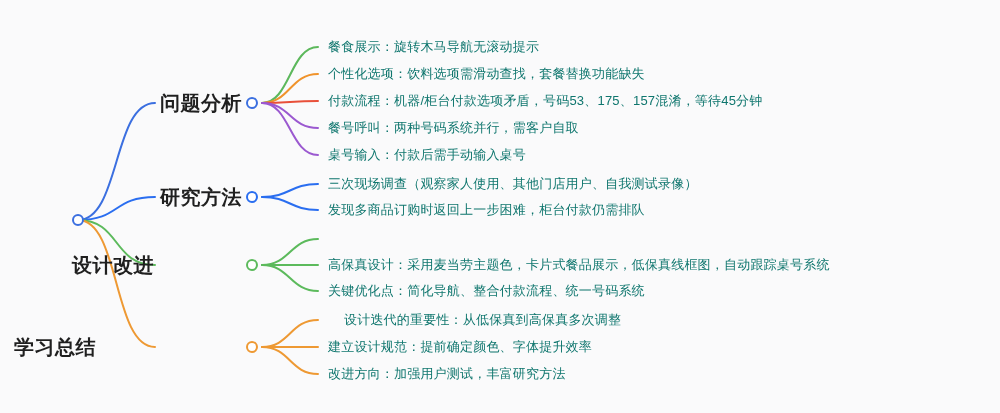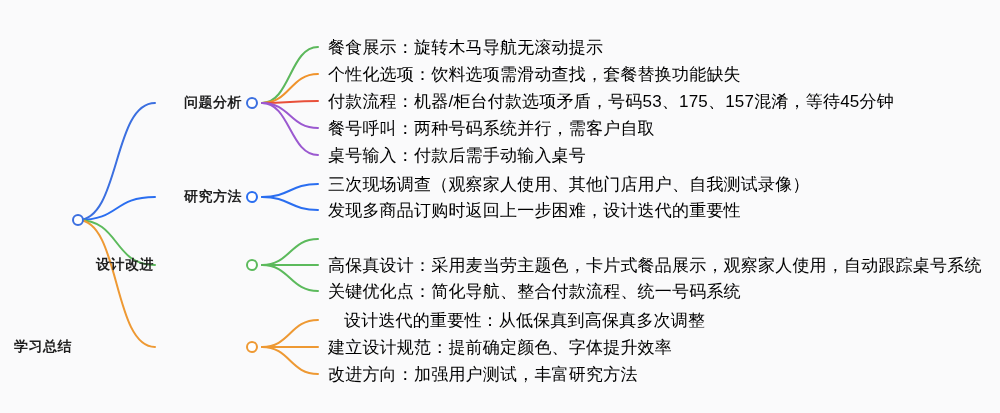--- a/index.html
+++ b/index.html
@@ -46,32 +46,32 @@
     height: 12px;
     border-radius: 50%;
     background: #ffffff;
     box-sizing: border-box;
     border: 2px solid #3b6fe0;
     transform: translate(-50%, -50%);
   }
   .branch-label {
     position: absolute;
     transform: translateY(-50%);
-    font-size: 14px;
+    font-size: 20px;
     font-weight: bold;
     color: #1f1f1f;
     letter-spacing: 0.5px;
     white-space: nowrap;
     text-align: right;
   }
   .leaf-label {
     position: absolute;
     transform: translateY(-50%);
-    font-size: 17px;
-    color: #000000;
+    font-size: 13px;
+    color: #0f766e;
     white-space: nowrap;
     letter-spacing: 0.2px;
   }
 </style>
 </head>
 <body>
 
 <div id="mindmap">
   <svg class="wires" id="wire-layer" viewBox="0 0 1000 413">
       <path d="M 78 220 C 120.35 220 112.65 103 155 103" class="wire" stroke="#3b6fe0"></path>
@@ -97,24 +97,24 @@
       <div class="branch-label" style="left: 0px; width: 1000px; top: 103px; padding-right: 758px; box-sizing: border-box;">问题分析</div>
       <div class="node-dot" style="left: 252px; top: 103px; border-color: rgb(59, 111, 224);"></div>
       <div class="leaf-label" style="left: 328px; top: 47px;">餐食展示：旋转木马导航无滚动提示</div>
       <div class="leaf-label" style="left: 328px; top: 74px;">个性化选项：饮料选项需滑动查找，套餐替换功能缺失</div>
       <div class="leaf-label" style="left: 328px; top: 101px;">付款流程：机器/柜台付款选项矛盾，号码53、175、157混淆，等待45分钟</div>
       <div class="leaf-label" style="left: 328px; top: 128px;">餐号呼叫：两种号码系统并行，需客户自取</div>
       <div class="leaf-label" style="left: 328px; top: 155px;">桌号输入：付款后需手动输入桌号</div>
       <div class="branch-label" style="left: 0px; width: 1000px; top: 197px; padding-right: 758px; box-sizing: border-box;">研究方法</div>
       <div class="node-dot" style="left: 252px; top: 197px; border-color: rgb(42, 110, 240);"></div>
       <div class="leaf-label" style="left: 328px; top: 184px;">三次现场调查（观察家人使用、其他门店用户、自我测试录像）</div>
-      <div class="leaf-label" style="left: 328px; top: 210px;">发现多商品订购时返回上一步困难，设计迭代的重要性</div>
+      <div class="leaf-label" style="left: 328px; top: 210px;">发现多商品订购时返回上一步困难，柜台付款仍需排队</div>
       <div class="branch-label" style="left: 0px; width: 912px; top: 265px; padding-right: 758px; box-sizing: border-box;">设计改进</div>
       <div class="node-dot" style="left: 252px; top: 265px; border-color: rgb(92, 186, 92);"></div>
-      <div class="leaf-label" style="left: 328px; top: 265px;">高保真设计：采用麦当劳主题色，卡片式餐品展示，观察家人使用，自动跟踪桌号系统</div>
+      <div class="leaf-label" style="left: 328px; top: 265px;">高保真设计：采用麦当劳主题色，卡片式餐品展示，低保真线框图，自动跟踪桌号系统</div>
       <div class="leaf-label" style="left: 328px; top: 291px;">关键优化点：简化导航、整合付款流程、统一号码系统</div>
       <div class="branch-label" style="left: 14px; width: 816px; top: 347px; padding-right: 758px; box-sizing: border-box;">学习总结</div>
       <div class="node-dot" style="left: 252px; top: 347px; border-color: rgb(238, 153, 51);"></div>
       <div class="leaf-label" style="left: 328px; top: 320px; margin-left: 16px;">设计迭代的重要性：从低保真到高保真多次调整</div>
       <div class="leaf-label" style="left: 328px; top: 347px;">建立设计规范：提前确定颜色、字体提升效率</div>
       <div class="leaf-label" style="left: 328px; top: 374px;">改进方向：加强用户测试，丰富研究方法</div>
     </div>
 </div>
 
 </body></html>

